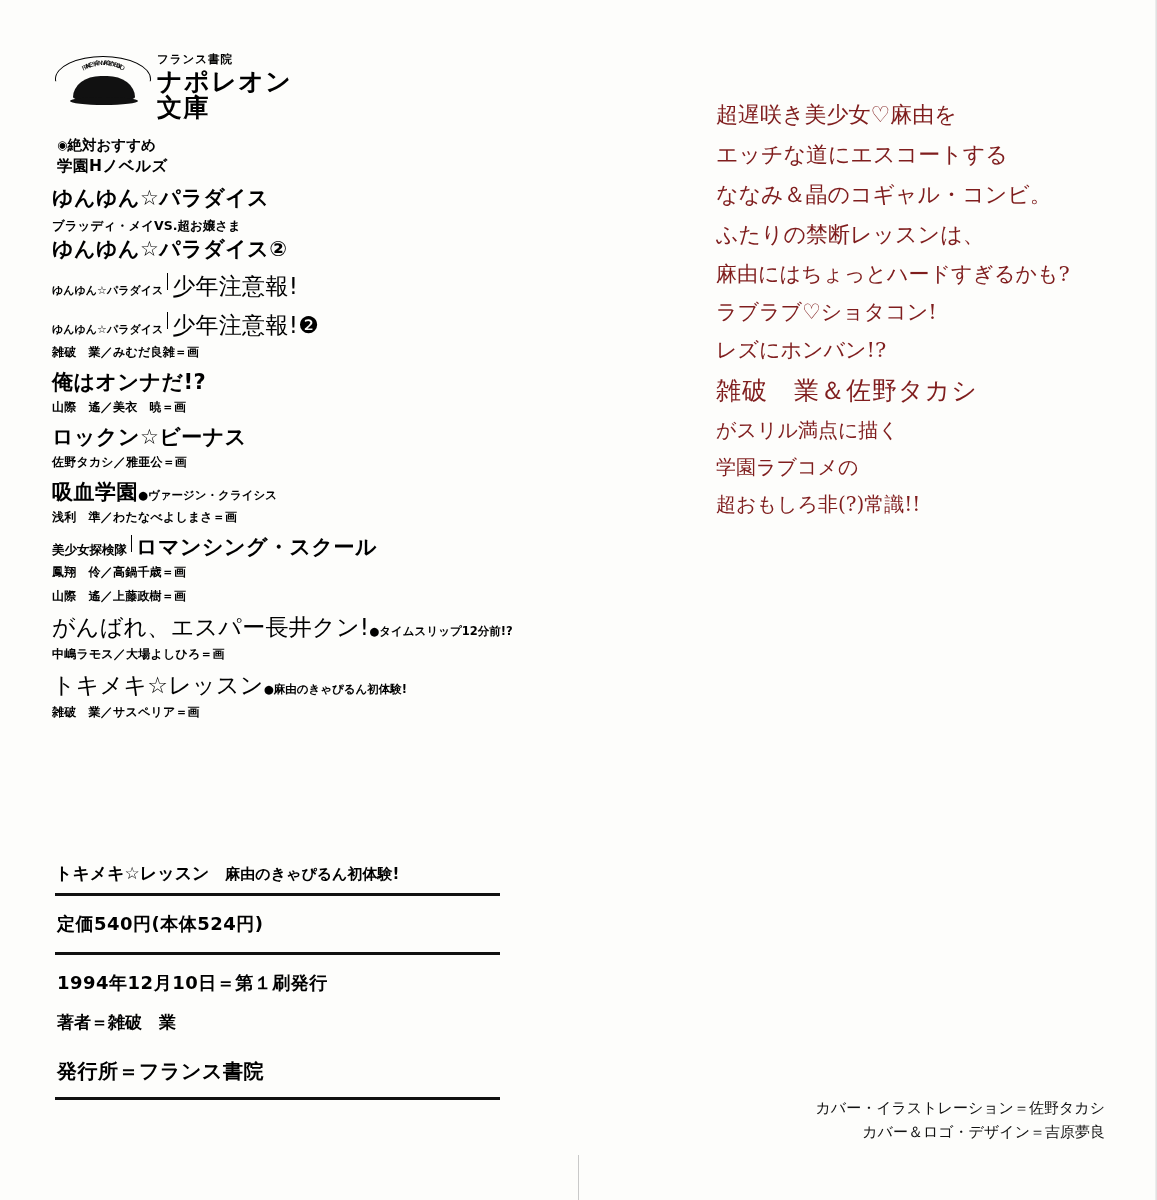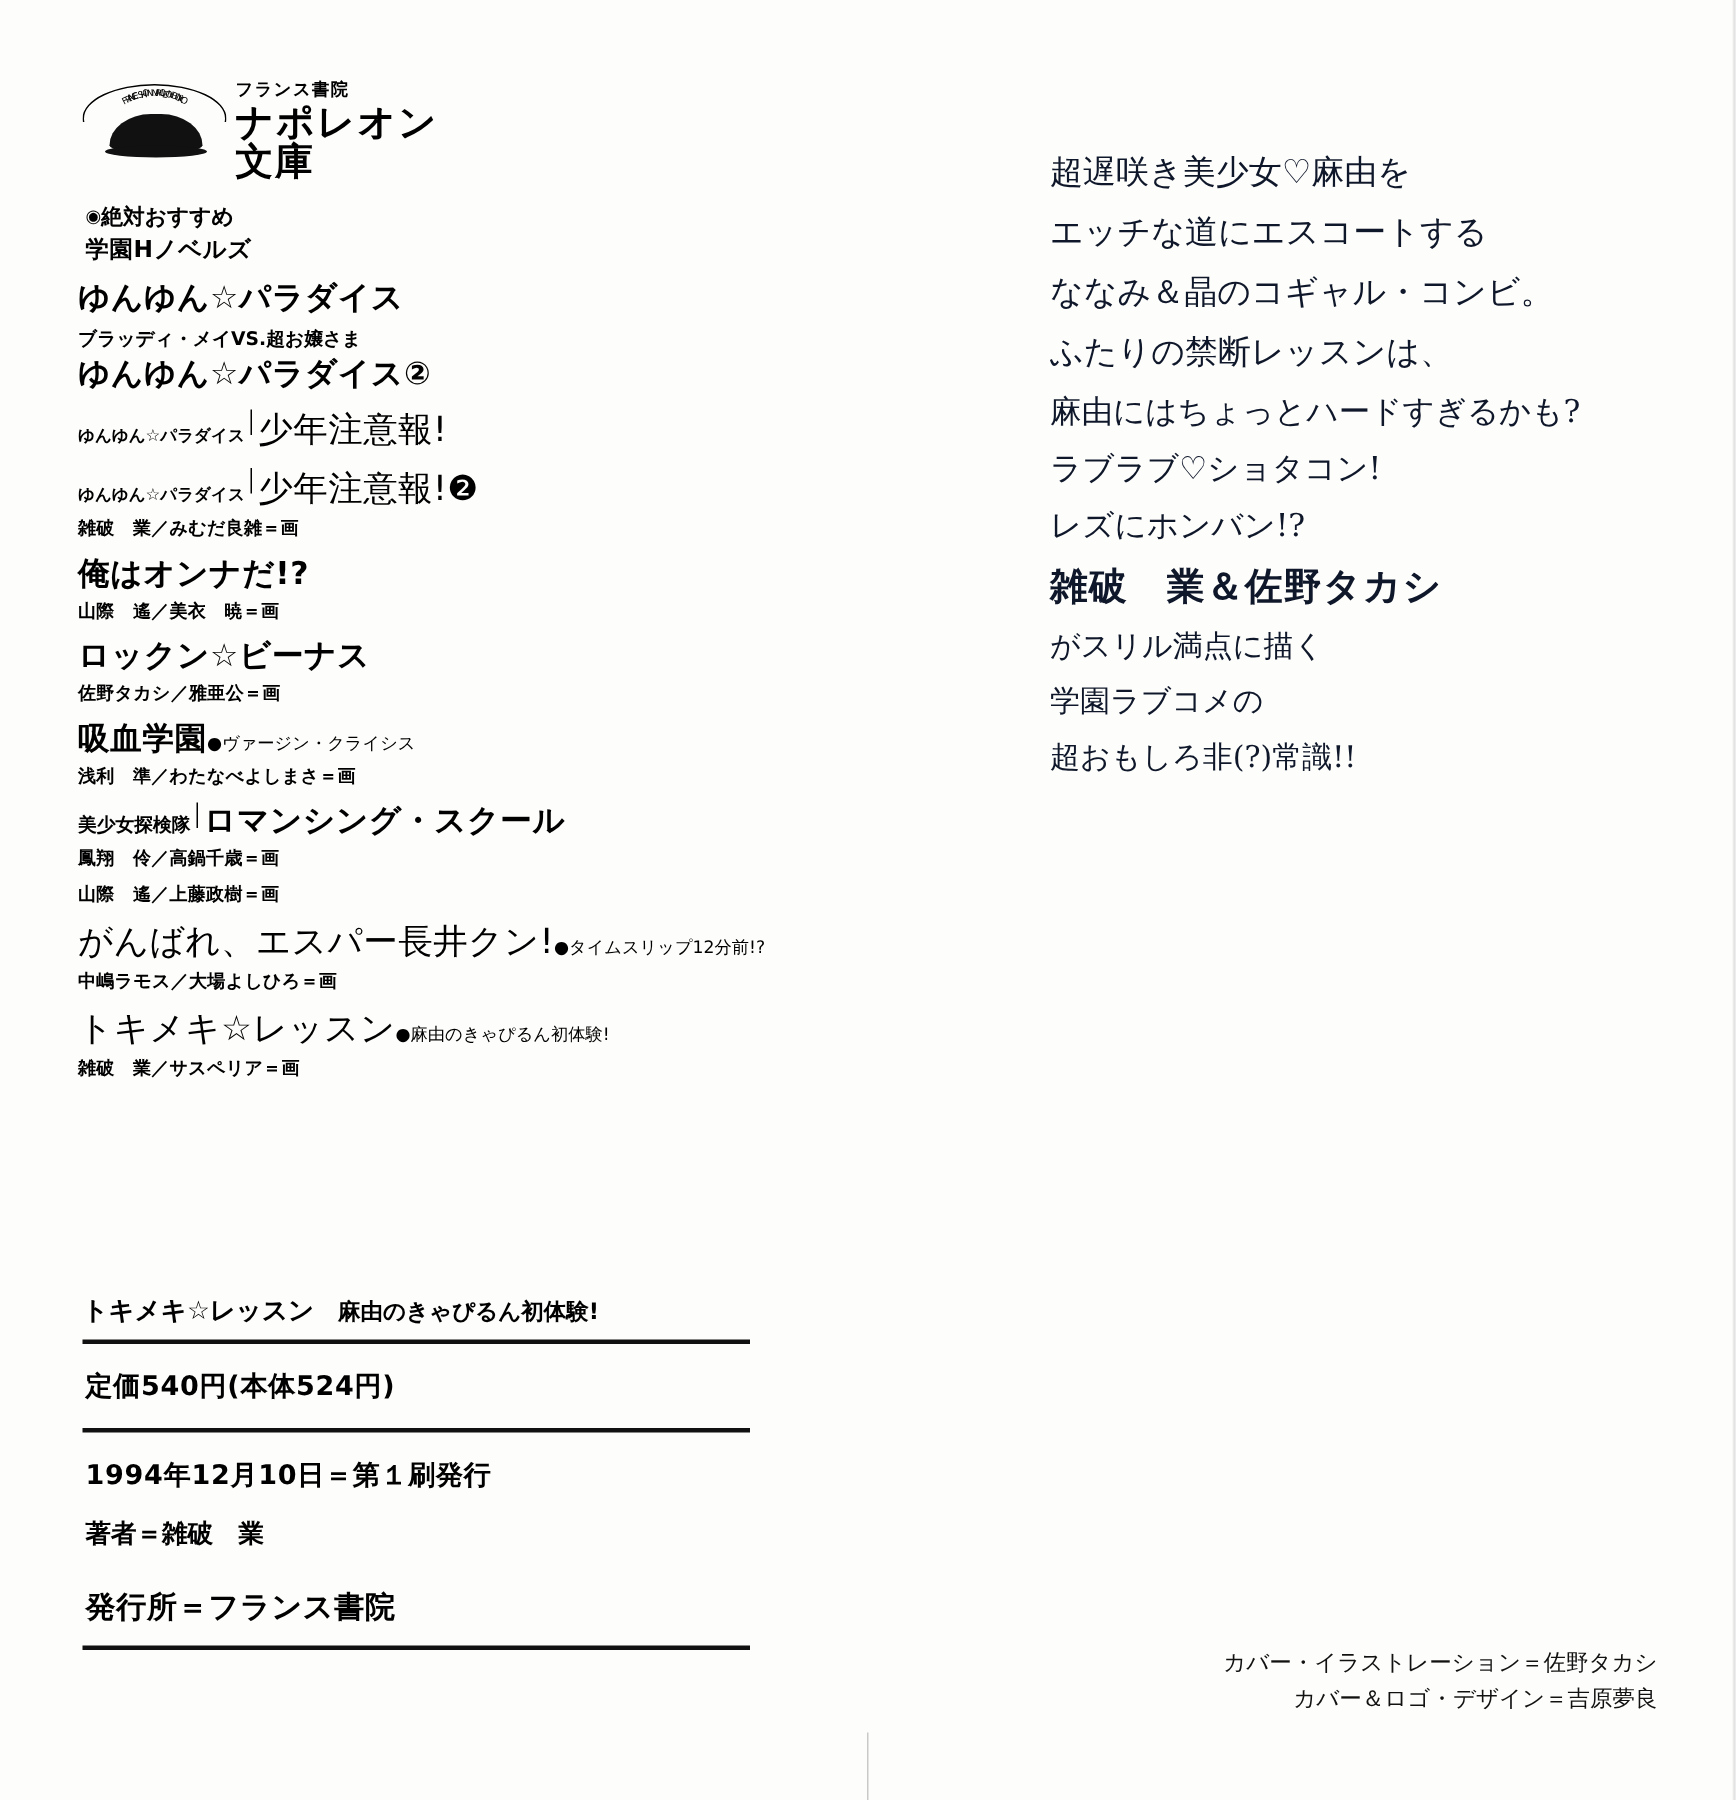--- a/index.html
+++ b/index.html
@@ -173,50 +173,50 @@
     width: 1px;
     align-self: stretch;
     background: #000;
     margin: 0 4px;
     height: 17px;
     position: relative;
     top: 2px;
   }
   .t-small-tag {
     font-size: 11.5px;
-    font-weight: 400;
+    font-weight: 700;
     color: #000;
   }
   .credit {
     font-size: 12px;
     font-weight: 700;
     color: #000;
     margin-top: 3px;
     margin-bottom: 7px;
     letter-spacing: 0.2px;
   }
 
   
   .blurb {
     position: absolute;
-    left: 700px;
+    left: 716px;
     top: 100px;
     width: 420px;
     font-family: "DejaVu Serif", "Liberation Serif", serif;
-    color: #0f172a;
+    color: #7f1d1d;
   }
   .blurb div {
     margin-bottom: 10px;
     white-space: nowrap;
   }
   .b-1 { font-size: 22px; }
   .b-2 { font-size: 21px; }
   .b-big {
     font-size: 25px;
-    font-weight: 700;
+    font-weight: 400;
     letter-spacing: 1px;
   }
   .b-3 { font-size: 20px; }
 
   
   .colophon {
     position: absolute;
     left: 55px;
     top: 862px;
     width: 450px;

